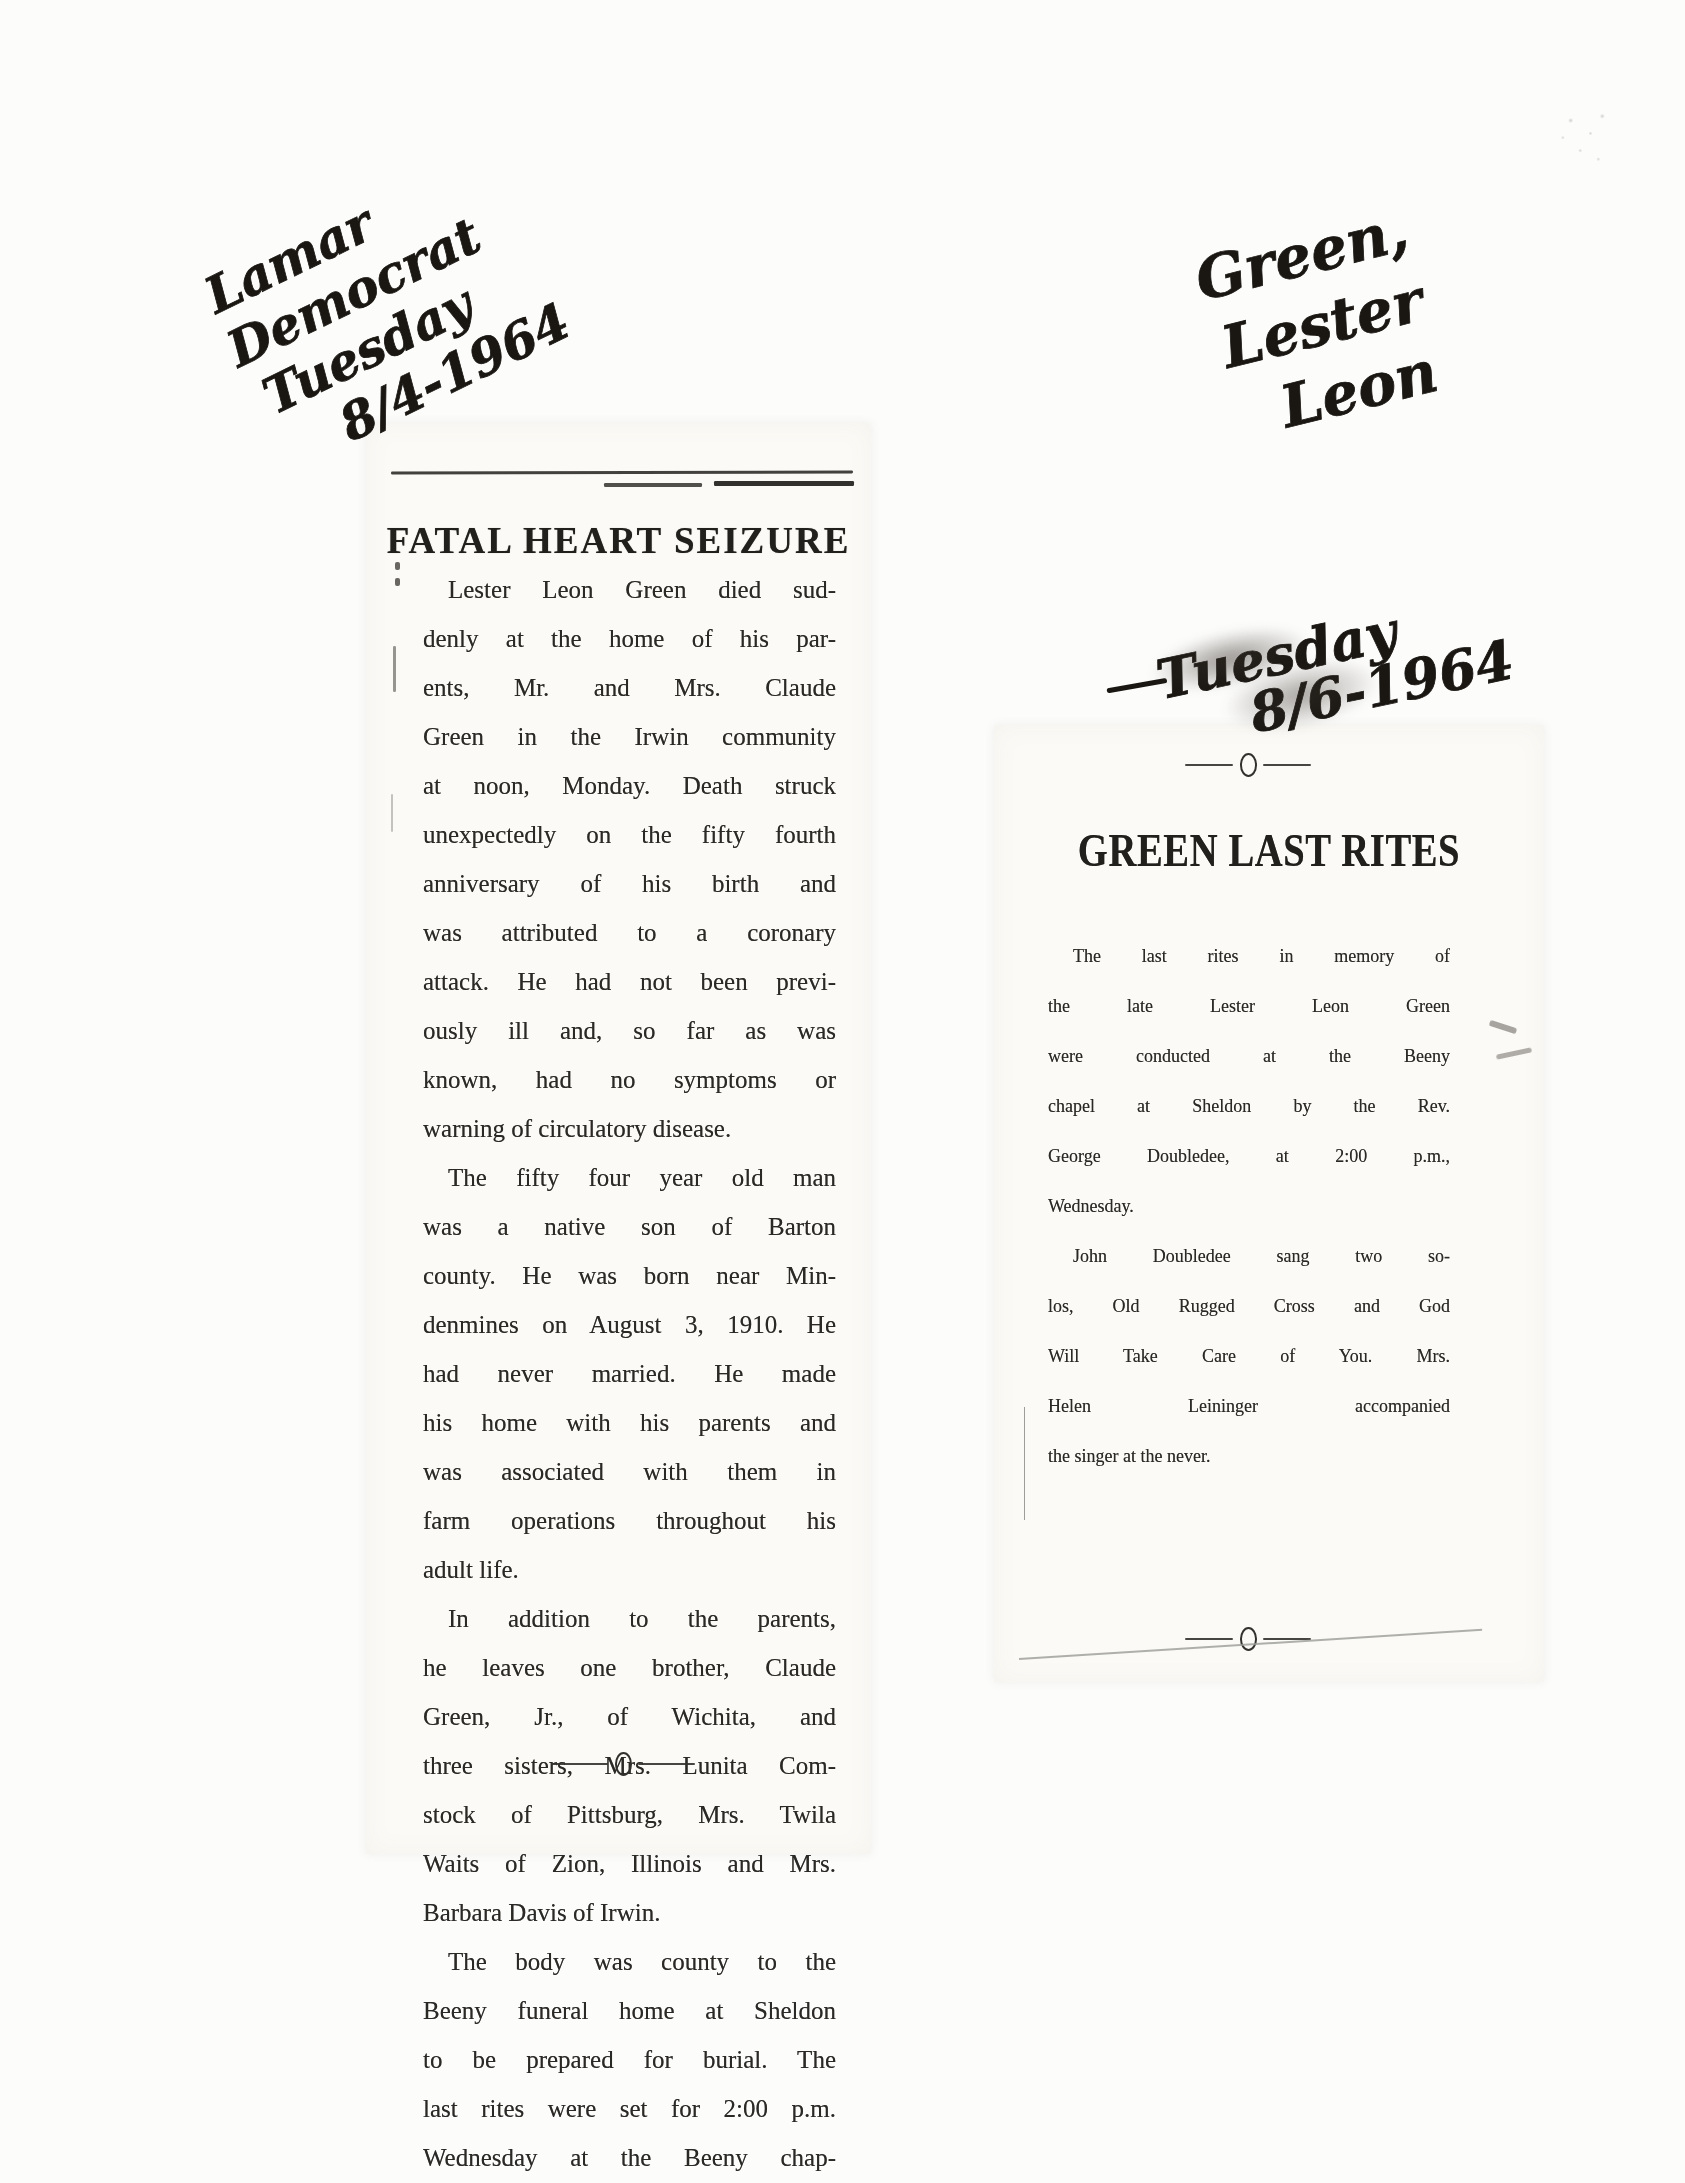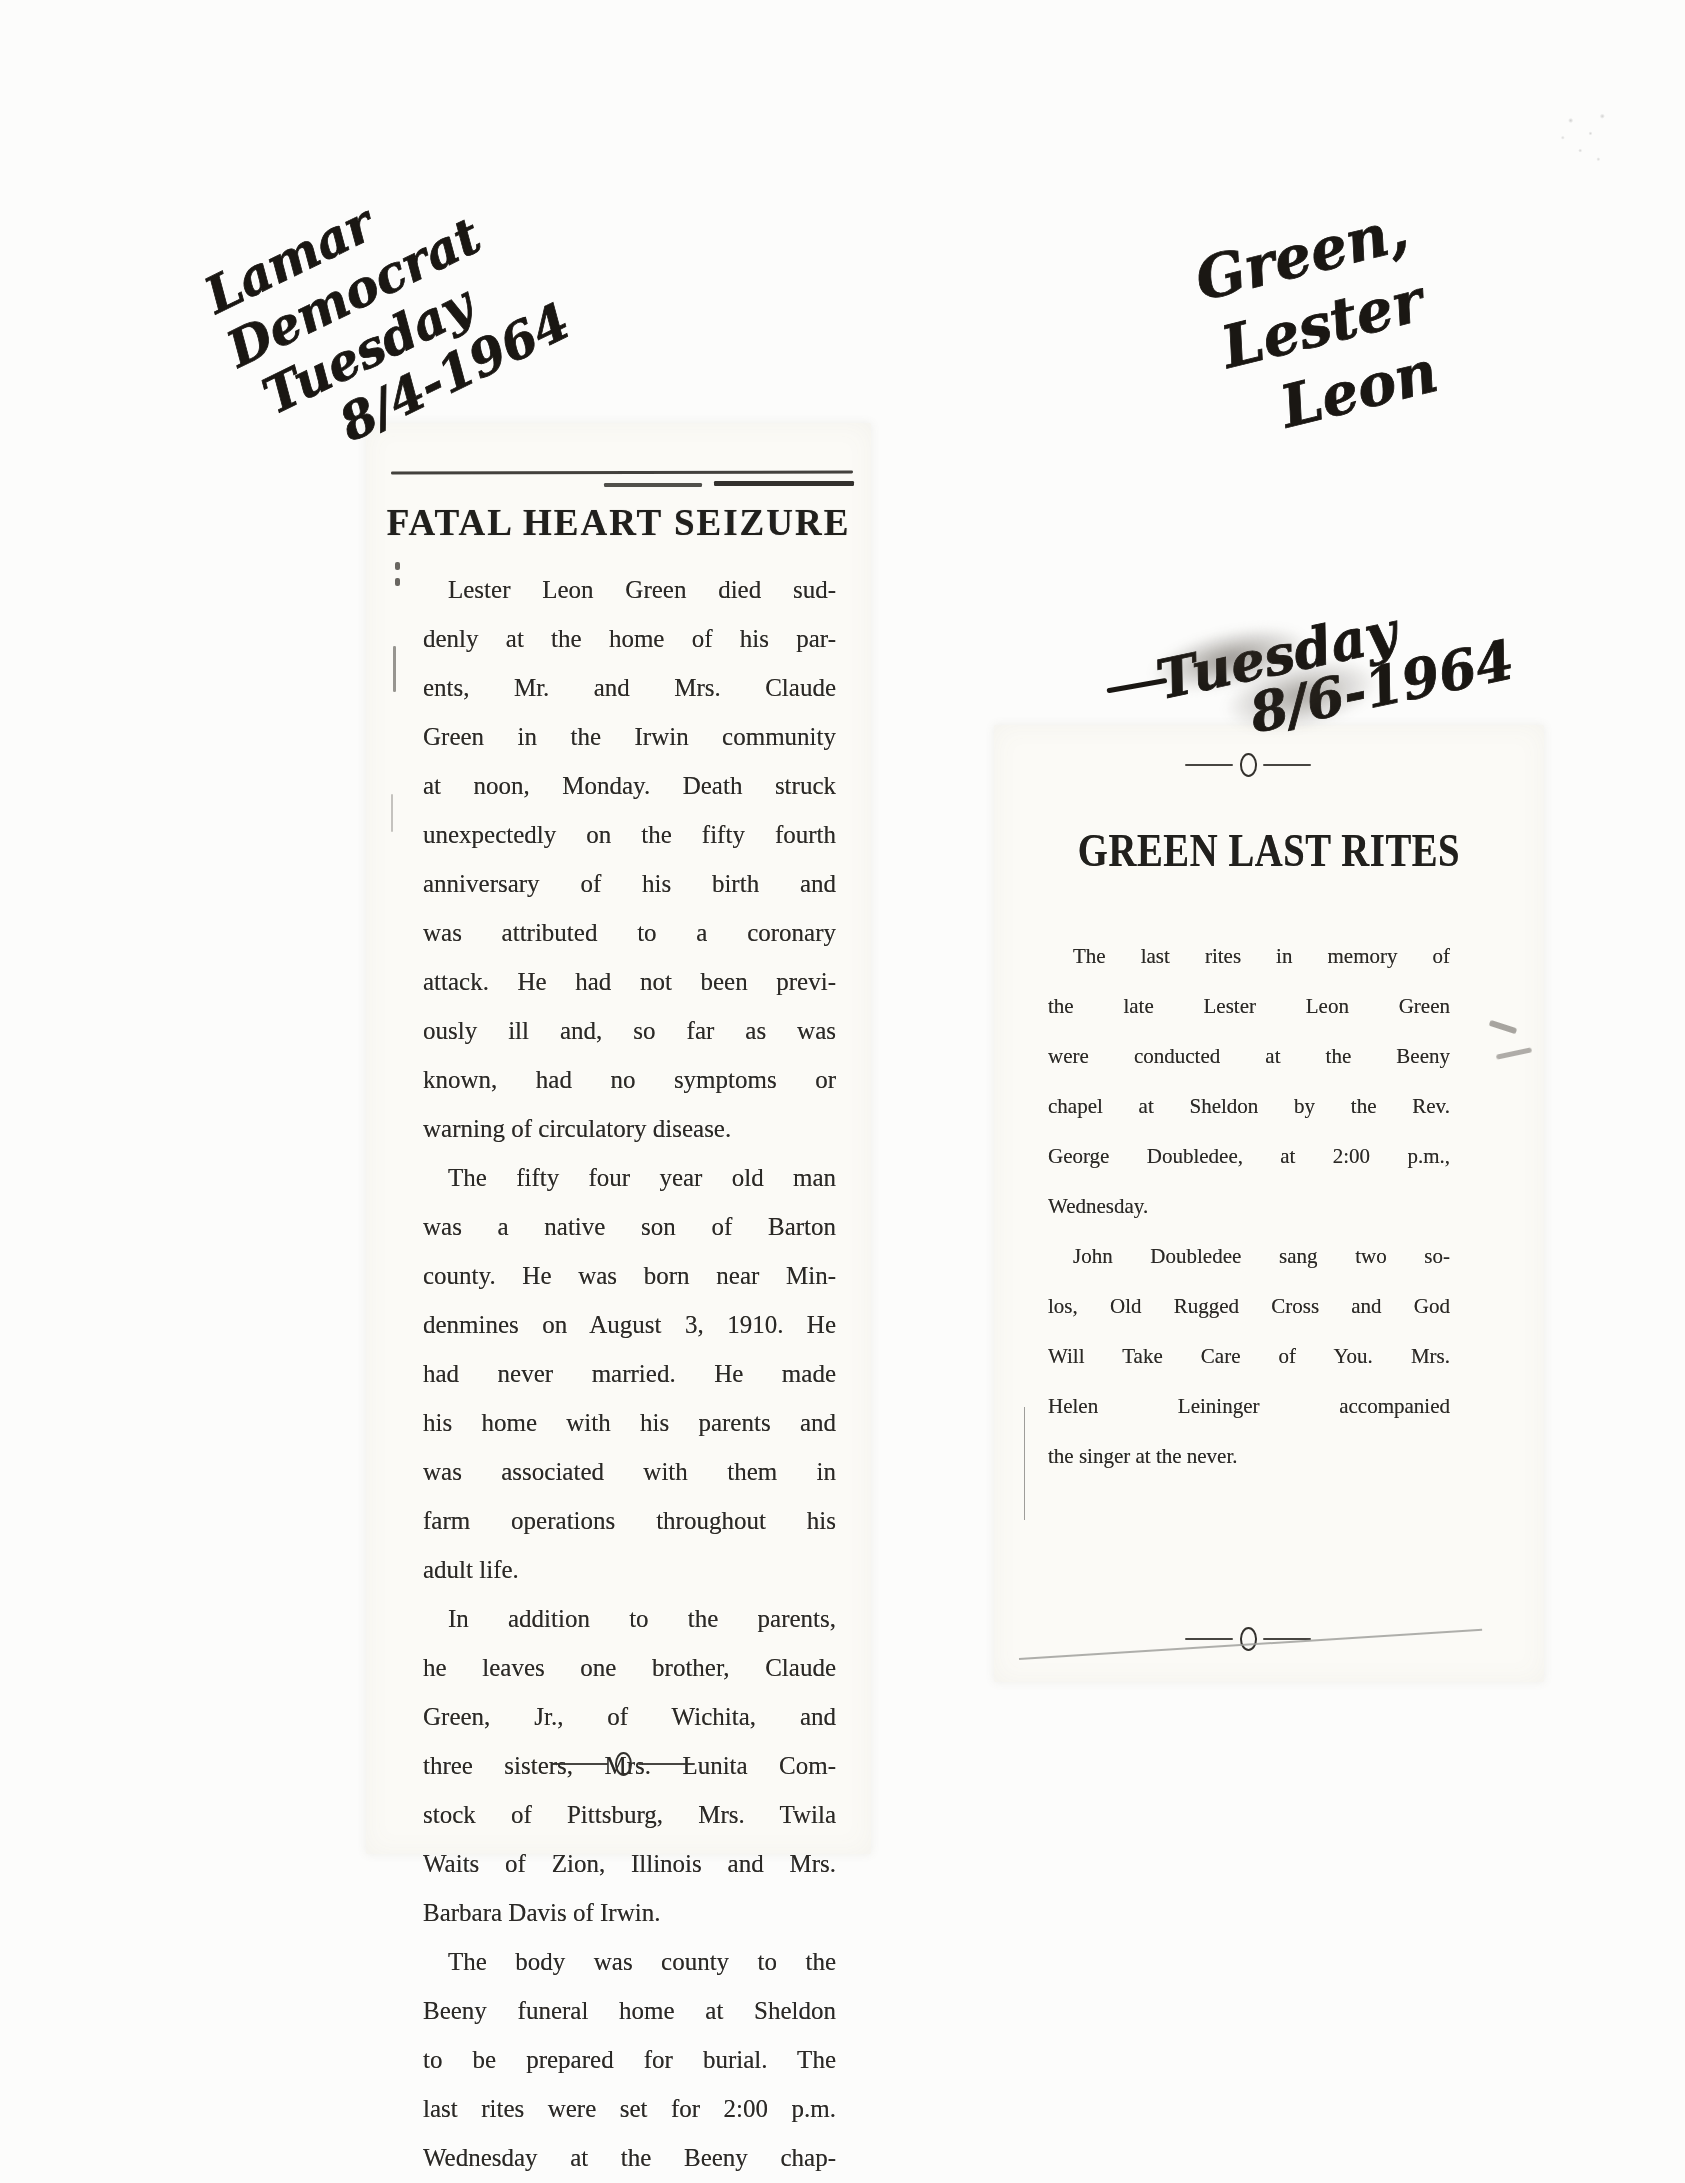--- a/index.html
+++ b/index.html
@@ -15,36 +15,36 @@
   .clipping{position:absolute;background:var(--paper);border-radius:2px;
     box-shadow:0 0 9.3px rgba(110,105,92,.10), inset 0 0 26.5px rgba(120,112,95,.05);}
   .clip-left{left:366px;top:423px;width:505px;height:1431px;}
   .clip-right{left:994px;top:725px;width:550px;height:957px;}
 
   .headline{
     position:absolute;left:0;width:100%;margin:0;text-align:center;
     font-weight:bold;color:var(--headline_ink);white-space:nowrap;
     text-shadow:0 0 0.7px rgba(33,32,29,.6);
   }
-  .clip-left .headline{top:78px;font-size:37px;letter-spacing:2px;}
+  .clip-left .headline{top:96px;font-size:37px;letter-spacing:2px;}
   .clip-right .headline{top:99px;font-size:46px;letter-spacing:0.7px;transform:scaleX(.84);}
 
   .rule{position:absolute;background:var(--rule);border-radius:1.3px;}
   .rule-a{left:25px;top:48px;width:462px;height:3.3px;transform:rotate(-.15deg);opacity:.92;}
   .rule-b{left:238px;top:60px;width:98px;height:4px;opacity:.85;}
   .rule-c{left:348px;top:58px;width:140px;height:4.6px;}
 
   .body{position:absolute;text-shadow:0 0 0.5px rgba(43,41,38,.55);}
   .clip-left  .body{left:57px;top:134px;width:413px;}
   .clip-right .body{left:54px;top:198px;width:402px;}
   .para + .para{margin-top:8px;}
   .clip-right .para + .para{margin-top:5.3px;}
   .line{text-align:justify;text-align-last:justify;margin-top:16px;-moz-text-align-last:justify;}
   .clip-left  .line{height:33px;line-height:33px;font-size:25px;}
-  .clip-right .line{height:34px;line-height:34px;font-size:21px;}
+  .clip-right .line{height:34px;line-height:34px;font-size:18px;}
   .line.first{text-indent:25px;}
   .line.last{text-align-last:left;-moz-text-align-last:left;}
 
   
   .divider{position:absolute;display:flex;align-items:center;gap:6.6px;}
   .divider i{display:block;}
   .dash{width:57px;height:2.6px;background:var(--rule);border-radius:1.3px;opacity:.9;}
   .ring{width:13.2px;height:20px;border:2.6px solid var(--rule);border-radius:50%;}
   .div-left-end{left:185px;top:1329px;}
   .div-right-top{left:191px;top:28px;}

